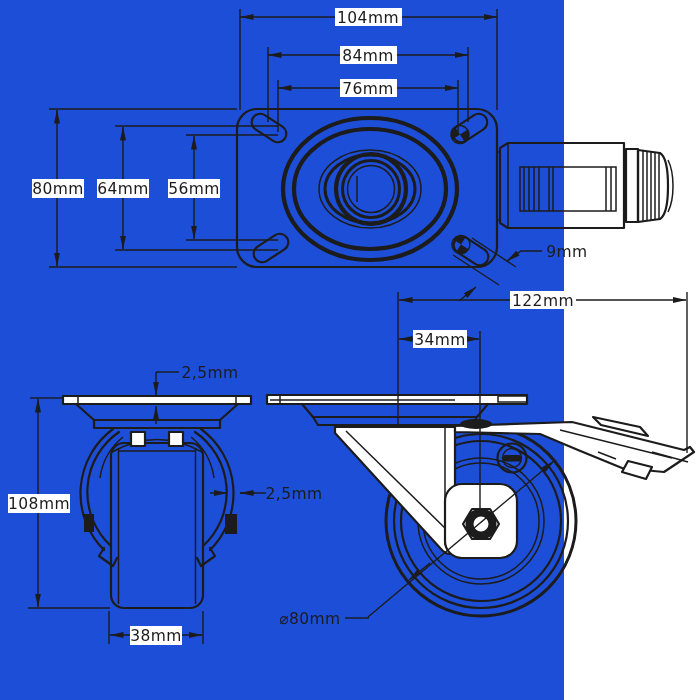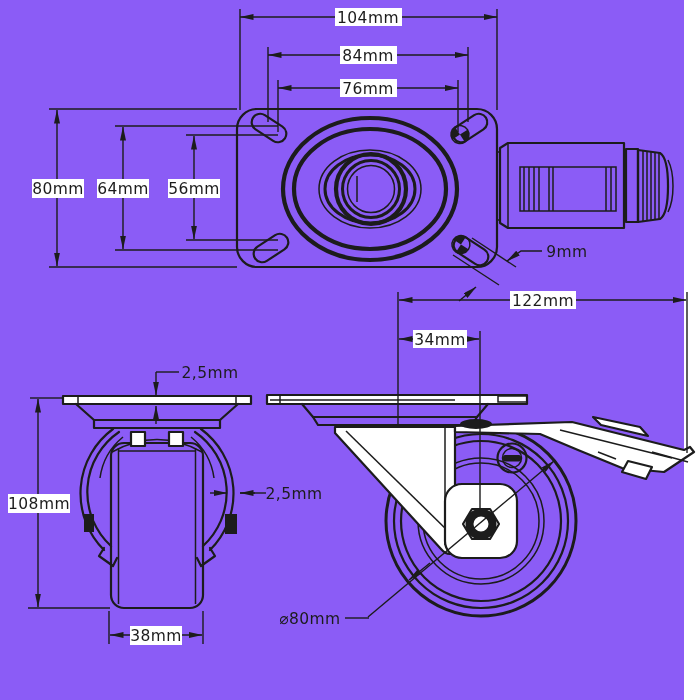--- a/index.html
+++ b/index.html
@@ -1,16 +1,16 @@
 <!DOCTYPE html>
 <html><head>
 <meta charset="utf-8">
 <style>
   html,body{margin:0;padding:0;background:#fff;}
-  .stage{width:684px;height:700px;background:#8b5cf6;position:relative;font-family:"DejaVu Sans",sans-serif;}
+  .stage{width:564px;height:700px;background:#1d4ed8;position:relative;font-family:"DejaVu Sans",sans-serif;}
   .ln{stroke:#1c1c1c;fill:none;stroke-width:2.2;stroke-linecap:round;stroke-linejoin:round;}
   .lnw{stroke:#1c1c1c;fill:#ffffff;stroke-width:2.2;stroke-linejoin:round;}
   .thin{stroke:#1c1c1c;fill:none;stroke-width:1.5;}
   .t3{stroke:#1c1c1c;fill:none;stroke-width:3;}
   .t4{stroke:#1c1c1c;fill:none;stroke-width:4.2;}
   .dim{stroke:#1c1c1c;fill:none;stroke-width:1.4;}
   .fillk{fill:#1c1c1c;stroke:none;}
   .dimtxt{font-size:15.5px;fill:#1c1c1c;letter-spacing:.4px;text-anchor:middle;}
   .bg{fill:#ffffff;stroke:none;}
 </style>

